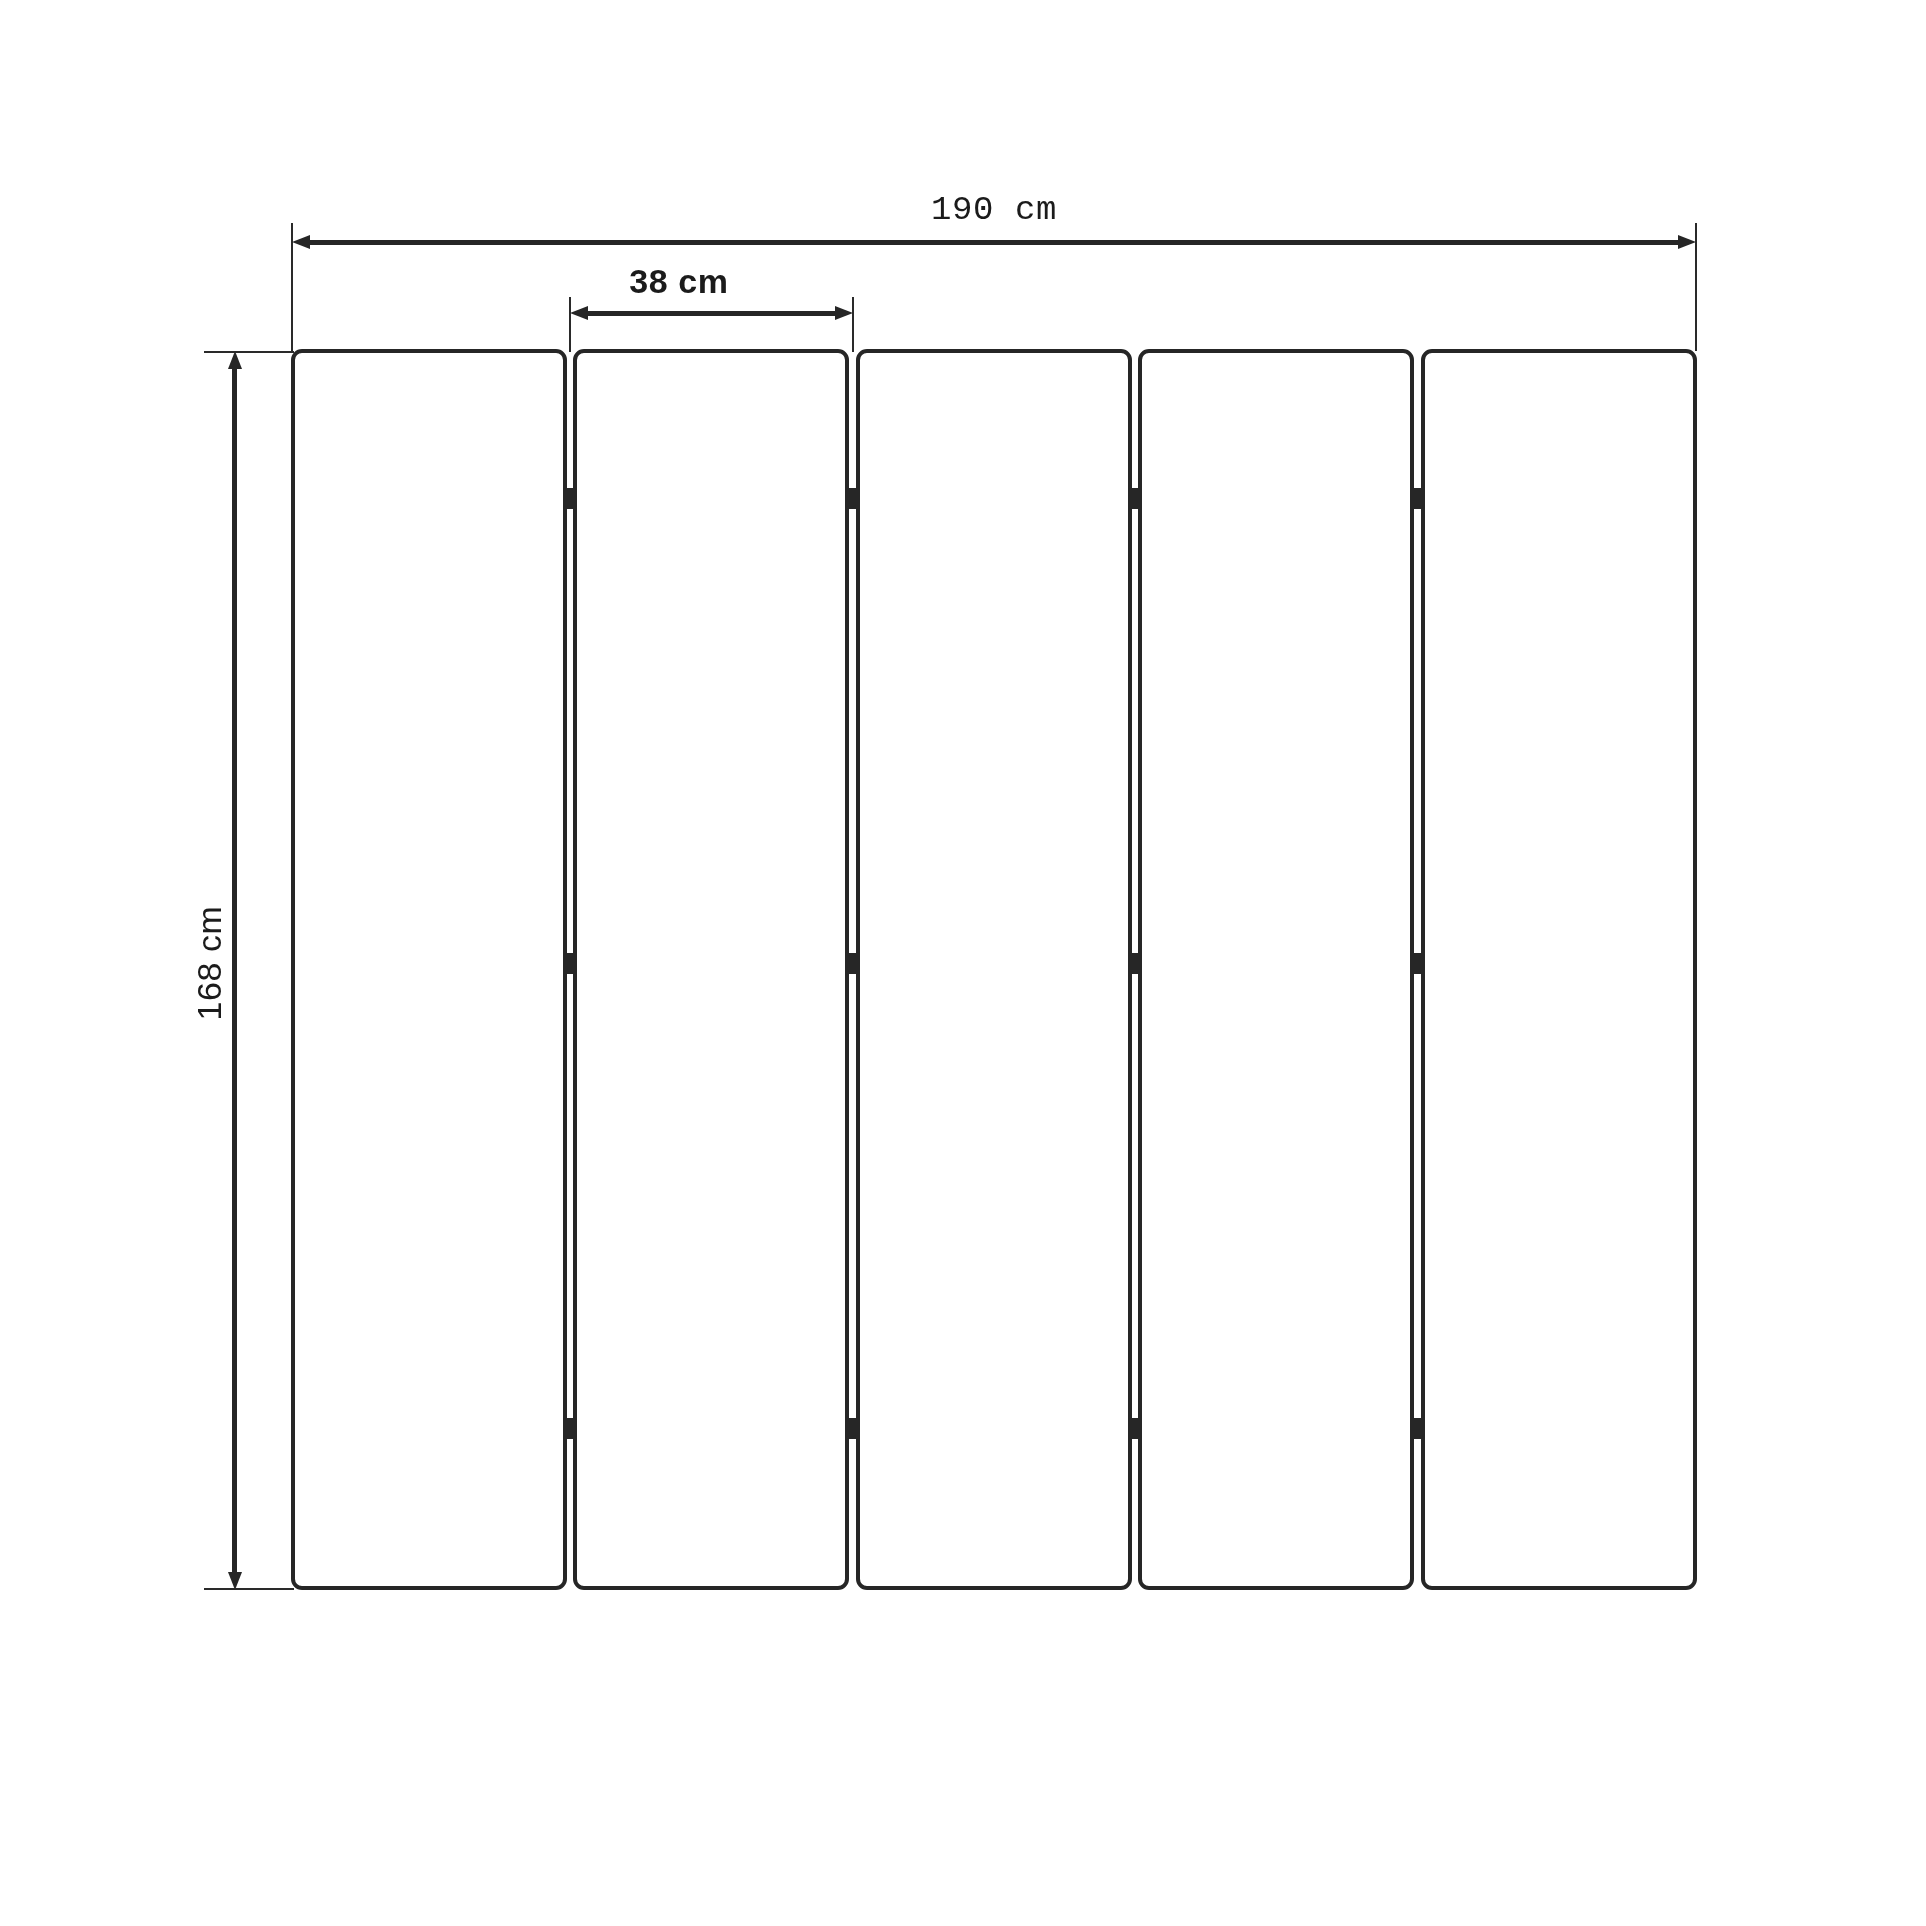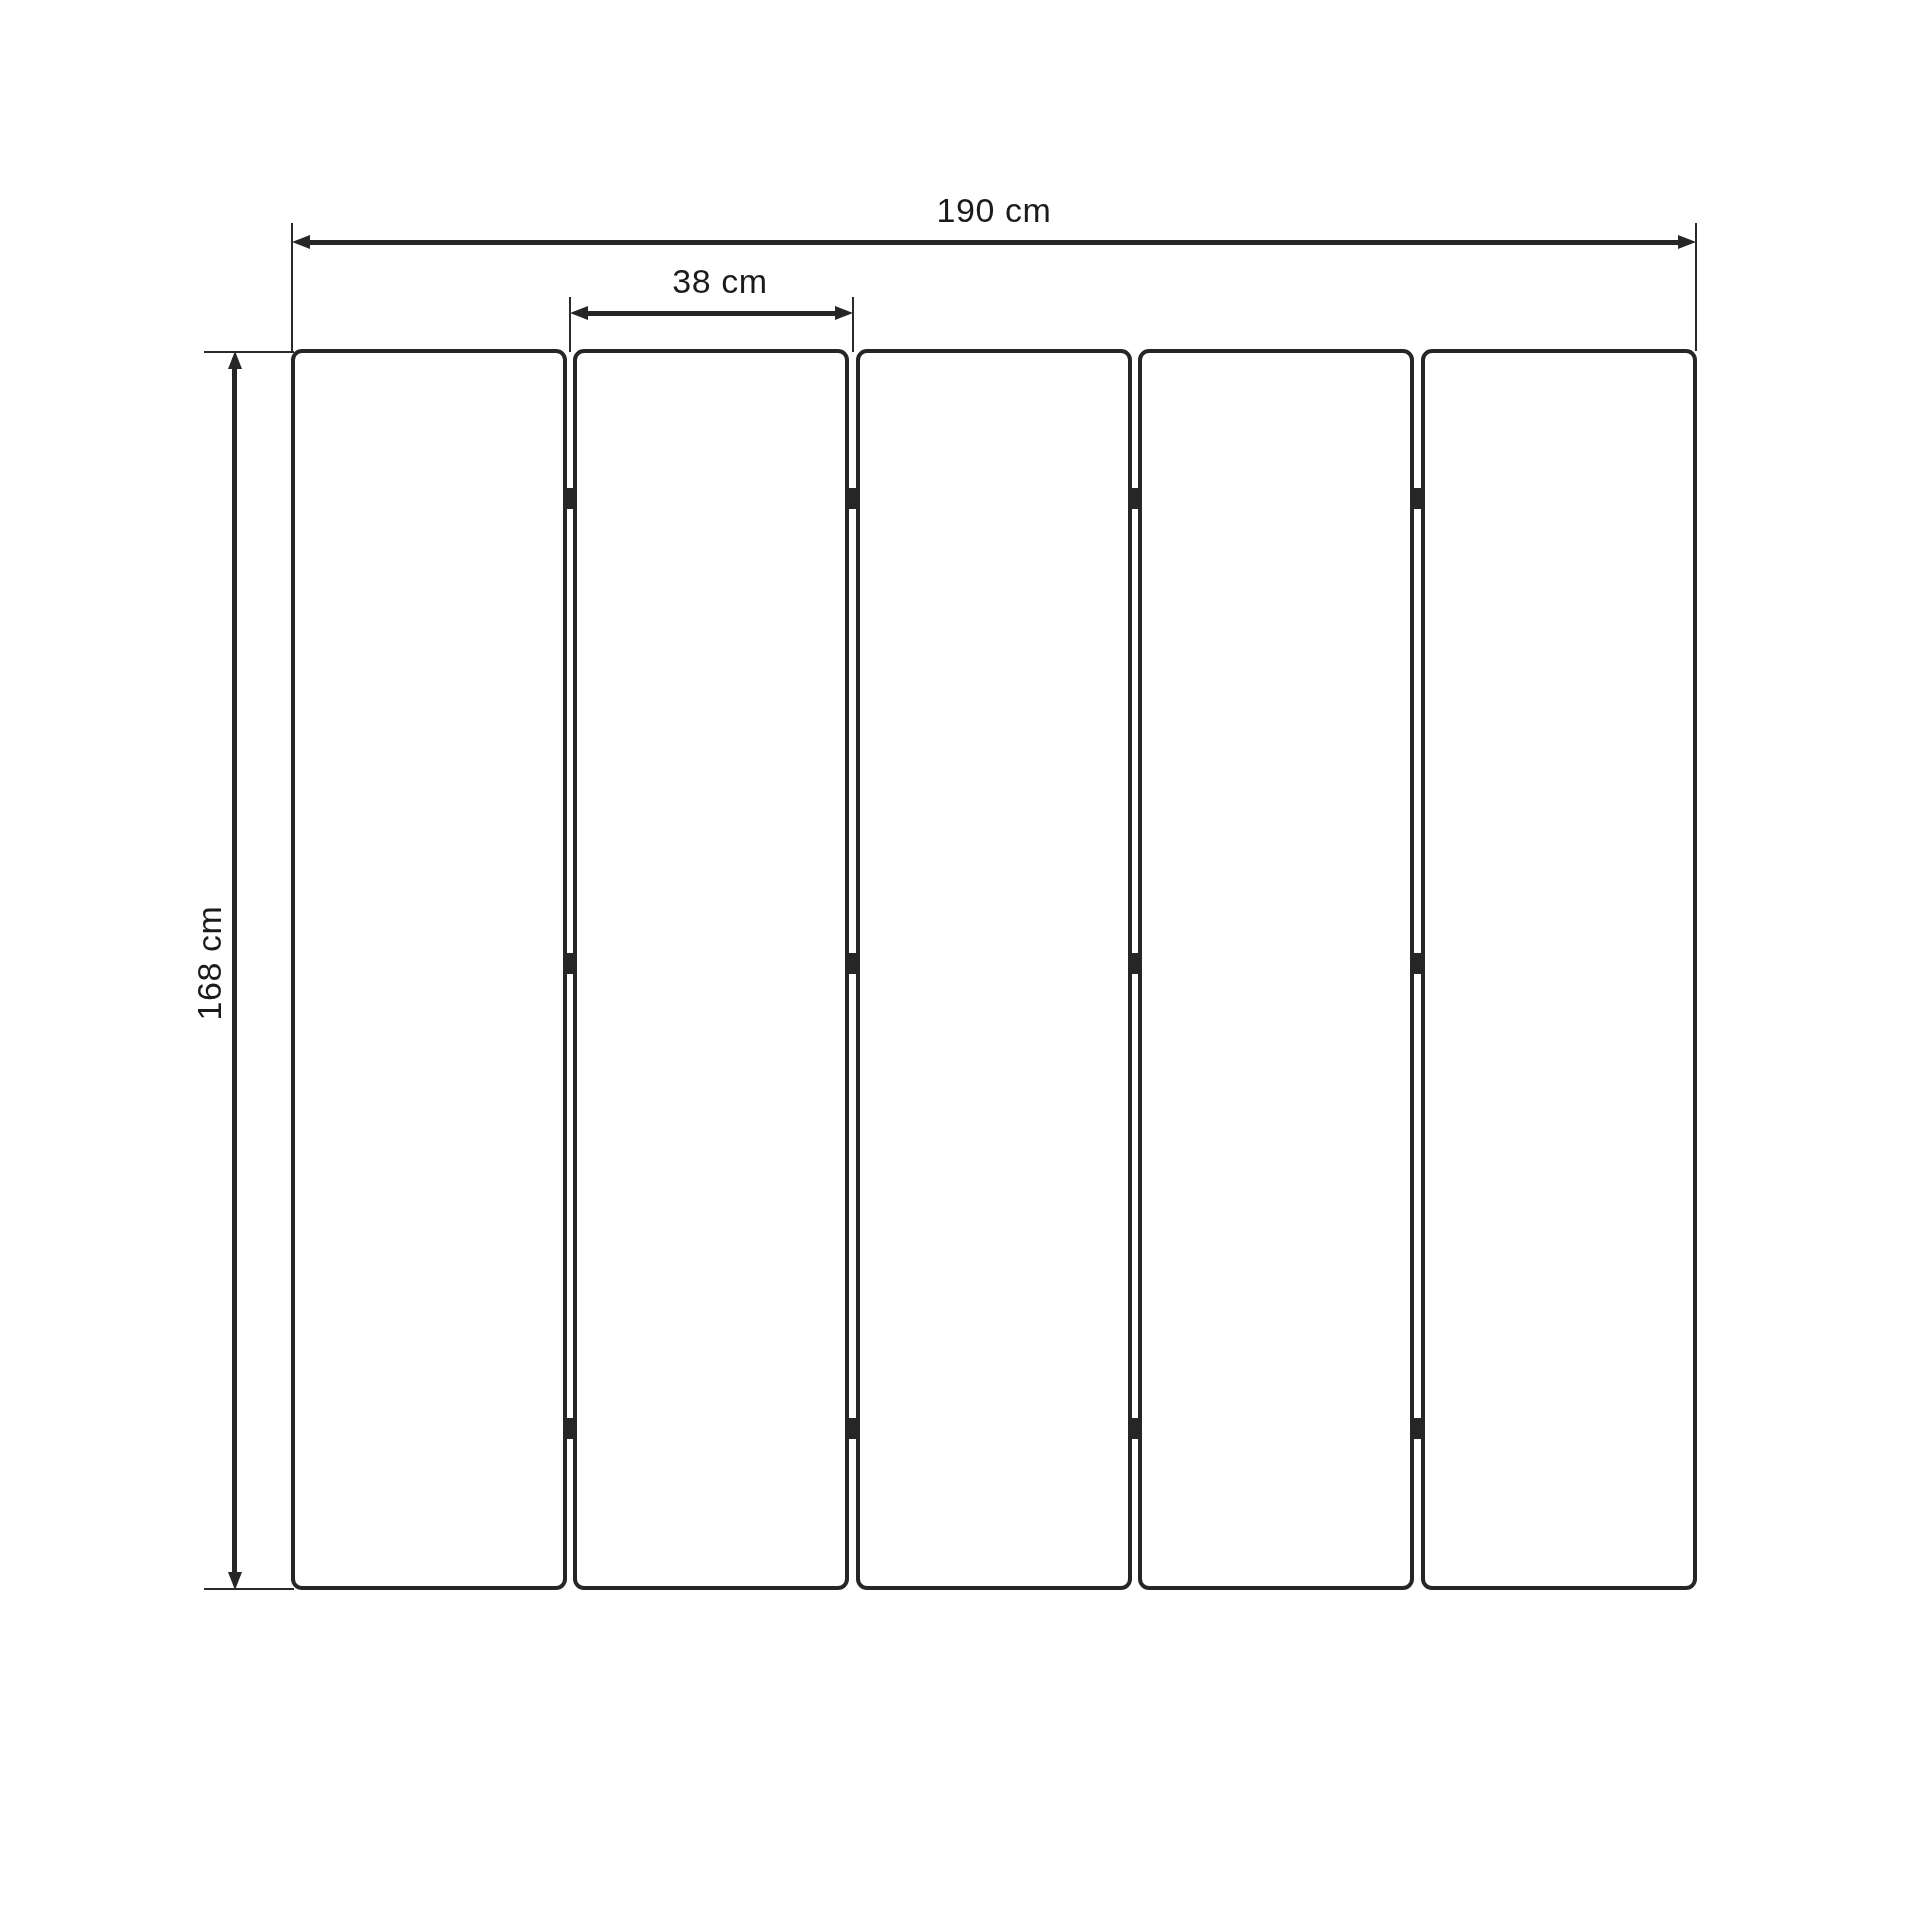--- a/index.html
+++ b/index.html
@@ -74,30 +74,30 @@
     height: 20.5px;
     background: #262626;
   }
 </style>
 </head>
 <body>
 
 <div id="canvas">
 
   <div>
-    <div class="dim-label" style="left:994px; top:210px;">190 cm</div>
+    <div class="dim-label" style="left:994px; top:210px;font-family:Liberation Mono, monospace;">190 cm</div>
     <div class="dim-shaft-h" style="left:308px; top:240px; width:1371px;"></div>
     <div class="arrow left" style="left:292px;  top:235px;"></div>
     <div class="arrow right" style="left:1678px; top:235px;"></div>
     <div class="ext-line-v" style="left:291px;  top:223px; height:128px;"></div>
     <div class="ext-line-v" style="left:1695px; top:223px; height:128px;"></div>
   </div>
 
   <div>
-    <div class="dim-label" style="left:720px; top:281px;">38 cm</div>
+    <div class="dim-label" style="left:679px; top:281px;font-weight:bold;">38 cm</div>
     <div class="dim-shaft-h" style="left:586px; top:311px; width:252px;"></div>
     <div class="arrow left" style="left:570px;  top:306px;"></div>
     <div class="arrow right" style="left:835px; top:306px;"></div>
     <div class="ext-line-v" style="left:569px;  top:297px; height:55px;"></div>
     <div class="ext-line-v" style="left:852px; top:297px; height:55px;"></div>
   </div>
 
   <div>
     <div class="dim-label vertical" style="left:209px; top:963px;">168 cm</div>
     <div class="dim-shaft-v" style="left:232px; top:367px; height:1206px;"></div>

